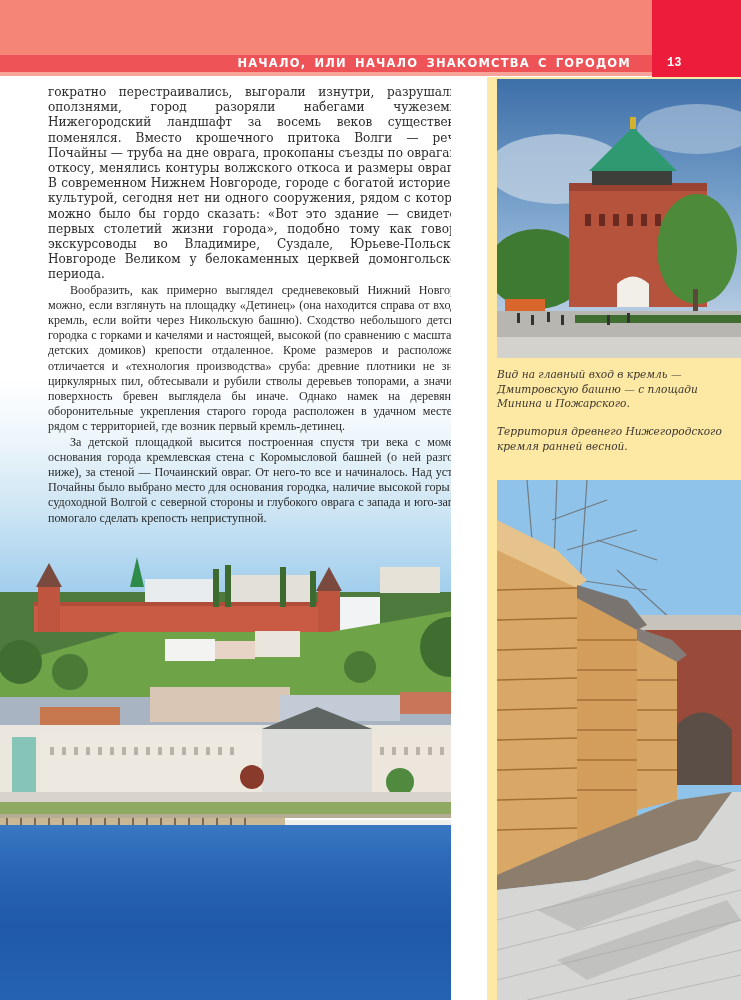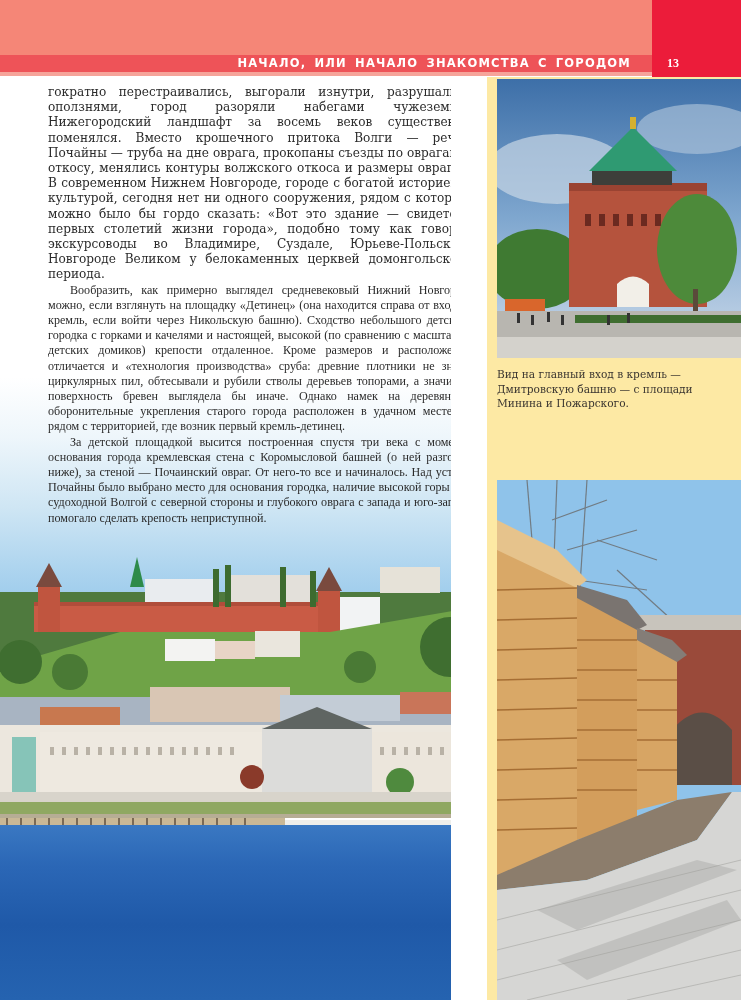--- a/index.html
+++ b/index.html
@@ -4,40 +4,40 @@
 <style>
   html, body { margin:0; padding:0; }
   body { width:741px; height:1000px; position:relative; overflow:hidden; background:#ffffff; font-family:"DejaVu Serif","Liberation Serif",serif; }
 
   
   .header-top { position:absolute; left:0; top:0; width:652px; height:55px; background:#f58677; }
   .header-band { position:absolute; left:0; top:55px; width:652px; height:17px; background:#ee5358; }
   .header-band-light { position:absolute; left:0; top:72px; width:652px; height:4px; background:#f6a49a; }
   .running-title { position:absolute; right:110px; top:55px; height:17px; line-height:17px; color:#ffffff; font-family:"DejaVu Sans","Liberation Sans",sans-serif; font-weight:bold; font-size:11.5px; letter-spacing:1.2px; word-spacing:3px; white-space:nowrap; }
   .page-tab { position:absolute; left:652px; top:0; width:89px; height:77px; background:#ec1c3a; }
-  .page-number { position:absolute; left:667px; top:55px; height:17px; line-height:17px; color:#ffffff; font-family:Liberation Serif, serif; font-weight:bold; font-size:12px; }
+  .page-number { position:absolute; left:667px; top:55px; height:17px; line-height:17px; color:#ffffff; font-family:Liberation Mono, monospace; font-weight:bold; font-size:12px; }
 
   
   .main-col { position:absolute; left:0; top:77px; width:451px; height:923px; overflow:hidden; }
   .sky { position:absolute; left:0; top:0; width:487px; height:560px;
          background:linear-gradient(to bottom,#ffffff 0px,#ffffff 300px,#eef6fb 360px,#cfe6f4 430px,#a9d2ee 500px,#8cc3e8 560px); }
   .city { position:absolute; left:0; top:470px; width:487px; height:310px; }
   .river { position:absolute; left:0; top:748px; width:487px; height:175px;
            background:linear-gradient(to bottom,#3a78c2 0px,#2b67b6 40px,#1f59a8 100px,#2563b0 175px); }
 
   .body-text { position:absolute; left:48px; top:8px; width:423px; font-size:12.1px; line-height:15.2px; color:#2b2b2b; text-align:justify; }
   .body-text p { margin:0; hyphens:manual; }
   .body-text p.indent { text-indent:22px;font-family:Liberation Serif, serif; }
 
   
   .sidebar { position:absolute; left:487px; top:77px; width:254px; height:923px; background:#fde9a4; }
   .photo1 { position:absolute; left:10px; top:2px; width:244px; height:279px; overflow:hidden; }
   .photo2 { position:absolute; left:10px; top:403px; width:244px; height:520px; overflow:hidden; }
   .caption { position:absolute; left:10px; width:230px; font-size:10.6px; line-height:14.5px; color:#3a3530; }
-  .caption p { margin:0; }
+  .caption p { margin:0;font-style:italic; }
 </style>
 </head>
 <body>
 
 <div class="header-top"></div>
 <div class="header-band"></div>
 <div class="header-band-light"></div>
 <div class="running-title">НАЧАЛО, ИЛИ НАЧАЛО ЗНАКОМСТВА С ГОРОДОМ</div>
 <div class="page-tab"></div>
 <div class="page-number">13</div>
@@ -201,20 +201,23 @@
         <rect x="34" y="236" width="3" height="10"></rect>
         <rect x="50" y="233" width="3" height="10"></rect>
         <rect x="64" y="236" width="3" height="10"></rect>
         <rect x="110" y="236" width="3" height="10"></rect>
         <rect x="130" y="234" width="3" height="10"></rect>
     </g>
   </svg>
 
   <div class="caption" style="top:290px;">
     <p>Вид на главный вход в кремль — Дмитровскую башню — с площади Минина и Пожарского.</p>
+  </div>
+  <div class="caption" style="top:347px;">
+    <p>Территория древнего Нижегородского кремля ранней весной.</p>
   </div>
 
   <svg class="photo2" viewBox="0 0 244 520" preserveAspectRatio="none">
     <rect width="244" height="520" fill="#8fc3ea"></rect>
 
     <g stroke="#6a6a6a" stroke-width="1.2" fill="none" opacity="0.8">
       <path d="M30,0 L40,120"></path>
         <path d="M60,0 L55,130"></path>
         <path d="M90,0 L80,150"></path>
       <path d="M55,40 L110,20"></path>

